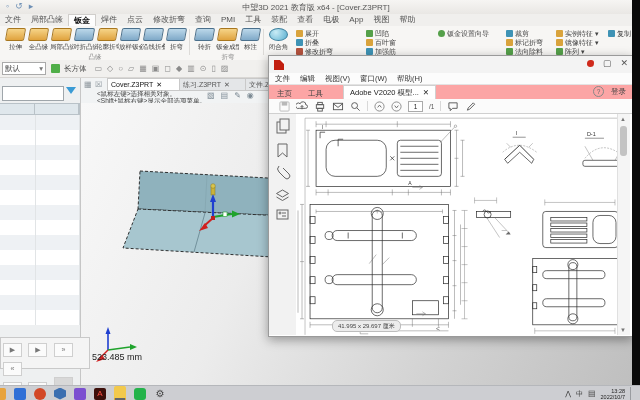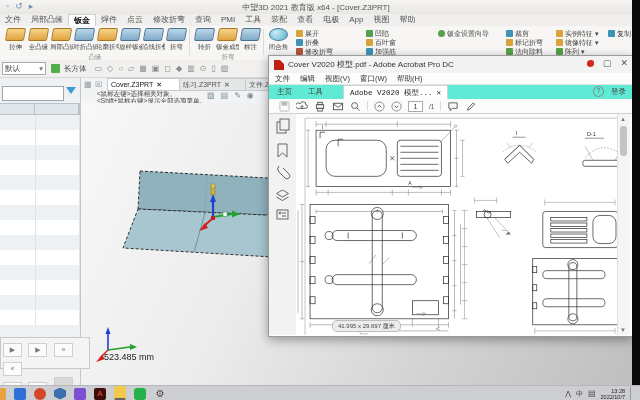--- a/index.html
+++ b/index.html
@@ -52,38 +52,38 @@
   #strip{left:81px;top:78px;width:551px;height:25px;background:#f1f3f4;border-bottom:1px solid #d6d6d6;}
   .doctab{position:absolute;top:0px;height:11px;font-size:7px;color:#555;background:#e4e6e8;
           border:1px solid #c9c9c9;display:flex;align-items:center;padding:0 3px;gap:3px;white-space:nowrap;}
   .doctab.active{background:#fff;color:#111;}
   .hint{position:absolute;left:16px;font-size:6.5px;color:#444;white-space:nowrap;}
   .stripicons{position:absolute;left:126px;top:13px;display:flex;gap:6px;font-size:8px;color:#7c8a94;}
 
   
   #viewport{left:81px;top:103px;width:551px;height:282px;
             background:linear-gradient(115deg,#f8f8f8 0%,#ececec 35%,#d2d2d2 70%,#bfbfbf 100%);}
-  #readout{left:92px;top:352px;font-size:9px;color:#222;margin-left:12px;}
+  #readout{left:92px;top:352px;font-size:9px;color:#222;}
   #playback{left:0;top:337px;width:88px;height:30px;background:#f4f4f4;border:1px solid #c9c9c9;}
   .pbtn{display:inline-flex;align-items:center;justify-content:center;width:17px;height:12px;
         border:1px solid #cfcfcf;background:#fbfbfb;font-size:7px;color:#777;margin:1px 0 0 2px;}
 
   
   #acrobat{left:268px;top:55px;width:363px;height:280px;background:#fff;border:1px solid #9a9a9a;
            box-shadow:0 3px 10px rgba(0,0,0,.35);}
   #ac-title{position:absolute;left:0;top:0;width:100%;height:17px;background:#f3f3f3;
             border-bottom:1px solid #dcdcdc;display:flex;align-items:center;font-size:8px;color:#333;}
   .acro-ic{width:10px;height:10px;background:#c21f10;margin:0 4px 0 5px;position:relative;}
   .acro-ic:after{content:"";position:absolute;right:0;top:0;border:2.5px solid #fff;border-left-color:transparent;border-bottom-color:transparent;}
   #ac-controls{position:absolute;right:4px;top:2px;display:flex;gap:9px;align-items:center;font-size:9px;color:#555;}
   .redblob{width:7px;height:7px;border-radius:50% 40% 55% 45%;background:#cf2a1b;}
   #ac-menu{position:absolute;left:0;top:17px;width:100%;height:12px;background:#fcfcfc;
            border-bottom:1px solid #e3e3e3;display:flex;gap:10px;align-items:center;font-size:7.5px;color:#333;padding-left:6px;box-sizing:border-box;}
-  #ac-tabs{position:absolute;left:0;top:29px;width:100%;height:14px;background:#5eead4;
-           border-bottom:1px solid #d8d8d8;display:flex;align-items:center;font-size:7.5px;color:#444;font-family:Liberation Mono, monospace;}
+  #ac-tabs{position:absolute;left:0;top:29px;width:100%;height:14px;background:#fca5a5;
+           border-bottom:1px solid #d8d8d8;display:flex;align-items:flex-end;font-size:7.5px;color:#444;}
   #ac-tabs .ftab{padding:0 8px;}
   #ac-doc-tab{height:13px;background:#fff;border:1px solid #d0d0d0;border-bottom:none;display:flex;
               align-items:center;gap:4px;padding:0 6px;margin-left:12px;color:#222;}
   #ac-right{position:absolute;right:6px;top:1px;display:flex;gap:7px;align-items:center;font-size:7.5px;}
   .helpcirc{width:9px;height:9px;border:1px solid #888;border-radius:50%;font-size:6.5px;display:flex;align-items:center;justify-content:center;color:#666;}
   #ac-toolbar{position:absolute;left:0;top:43px;width:100%;height:15px;background:#fbfbfb;
               border-bottom:1px solid #d0d0d0;display:flex;align-items:center;gap:6px;padding-left:10px;box-sizing:border-box;}
   .tb-sep{width:1px;height:10px;background:#d8d8d8;}
   #pagebox{width:13px;height:9px;border:1px solid #aaa;background:#fff;font-size:6.5px;display:flex;align-items:center;justify-content:center;color:#222;}
   #ac-body{position:absolute;left:0;top:58px;width:361px;height:221px;background:#fff;}
@@ -390,21 +390,20 @@
     <div>
       <span class="pbtn">↺</span>
       <span class="pbtn">✕</span>
       <span class="pbtn" style="background:#d8d8d8"></span>
     </div>
   </div>
 
   <div class="ab" id="acrobat">
     <div id="ac-title">
       <span class="acro-ic"></span>
-      <span class="nowrap" style="max-width:250px">Cover V2020 模型.pdf - Adobe Acrobat Pro DC</span>
       <div id="ac-controls">
         <span class="redblob"></span>
         <span>▢</span>
         <span>✕</span>
       </div>
     </div>
     <div id="ac-menu">
       <span>文件</span>
       <span>编辑</span>
       <span>视图(V)</span>

